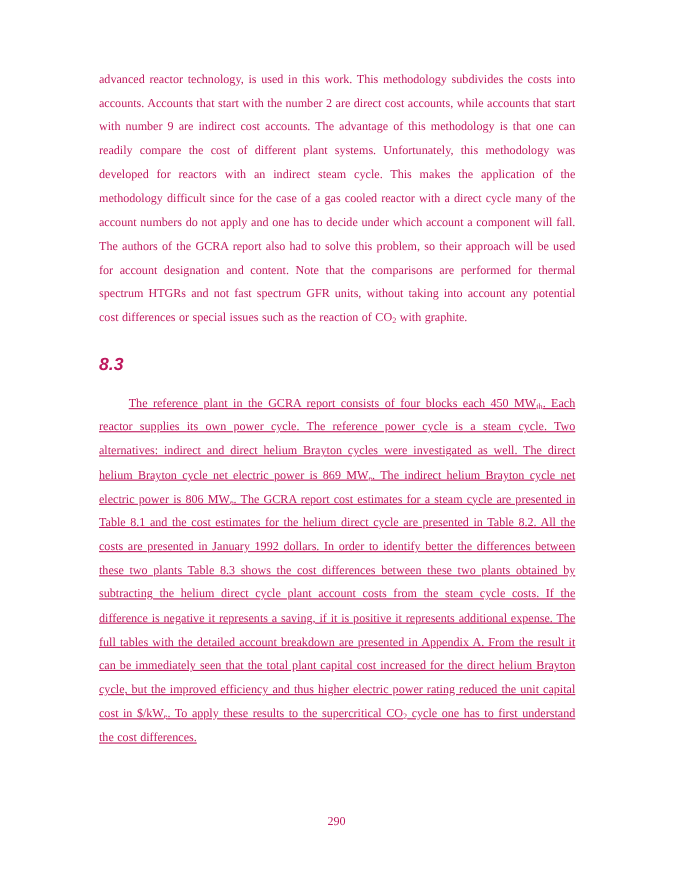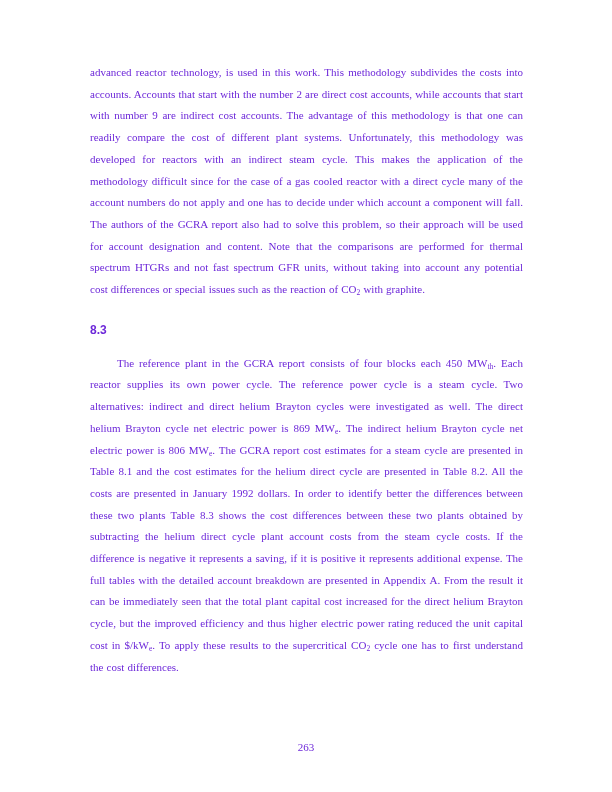--- a/index.html
+++ b/index.html
@@ -8,48 +8,50 @@
     background: #ffffff;
   }
   .page {
     position: relative;
     width: 612px;
     height: 792px;
     background: #ffffff;
     margin: 0 auto;
     overflow: hidden;
     font-family: "Liberation Serif", "DejaVu Serif", serif;
-    color: #6d28d9;
+    color: #be185d;
   }
   .content {
     position: absolute;
     left: 90px;
     top: 62px;
     width: 433px;
   }
   .para {
     margin: 0;
     text-align: justify;
     font-size: 11px;
     line-height: 21.7px;
     word-spacing: 0.4px;
   }
   .para.indented {
     text-indent: 27px;
+    text-decoration: underline;
   }
   .para sub {
     font-size: 7.5px;
     line-height: 0;
     vertical-align: -2px;
   }
   .section-heading {
     margin: 22px 0 16px 0;
     font-family: "Liberation Sans", "DejaVu Sans", sans-serif;
-    font-size: 12px;
+    font-size: 16px;
     font-weight: bold;
+    font-style: italic;
     display: flex;
     align-items: baseline;
   }
   .section-number {
     margin-right: 15px;
     flex: 0 0 auto;
   }
   .page-number {
     position: absolute;
     top: 741px;
@@ -68,14 +70,14 @@
     <p class="para"><span>advanced reactor technology, is used in this work.  This methodology subdivides the costs into accounts.  Accounts that start with the number 2 are direct cost accounts, while accounts that start with number 9 are indirect cost accounts.  The advantage of this methodology is that one can readily compare the cost of different plant systems. Unfortunately, this methodology was developed for reactors with an indirect steam cycle. This makes the application of the methodology difficult since for the case of a gas cooled reactor with a direct cycle many of the account numbers do not apply and one has to decide under which account a component will fall.  The authors of the GCRA report also had to solve this problem, so their approach will be used for account designation and content.  Note that the comparisons are performed for thermal spectrum HTGRs and not fast spectrum GFR units, without taking into account any potential cost differences or special issues such as the reaction of CO</span><sub>2</sub><span> with graphite.</span></p>
 
     <h2 class="section-heading">
       <span class="section-number">8.3</span>
     </h2>
 
     <p class="para indented"><span>The reference plant in the GCRA report consists of four blocks each 450 MW</span><sub>th</sub><span>. Each reactor supplies its own power cycle.  The reference power cycle is a steam cycle. Two alternatives: indirect and direct helium Brayton cycles were investigated as well. The direct helium Brayton cycle net electric power is 869 MW</span><sub>e</sub><span>.  The indirect helium Brayton cycle net electric power is 806 MW</span><sub>e</sub><span>.  The GCRA report cost estimates for a steam cycle are presented in Table 8.1 and the cost estimates for the helium direct cycle are presented in Table 8.2.  All the costs are presented in January 1992 dollars.  In order to identify better the differences between these two plants Table 8.3 shows the cost differences between these two plants obtained by subtracting the helium direct cycle plant account costs from the steam cycle costs.  If the difference is negative it represents a saving, if it is positive it represents additional expense.  The full tables with the detailed account breakdown are presented in Appendix A.  From the result it can be immediately seen that the total plant capital cost increased for the direct helium Brayton cycle, but the improved efficiency and thus higher electric power rating reduced the unit capital cost in $/kW</span><sub>e</sub><span>.  To apply these results to the supercritical CO</span><sub>2</sub><span> cycle one has to first understand the cost differences.</span></p>
 
   </div>
 
-  <div class="page-number">263</div>
+  <div class="page-number">290</div>
 </div>
 
 </body></html>

